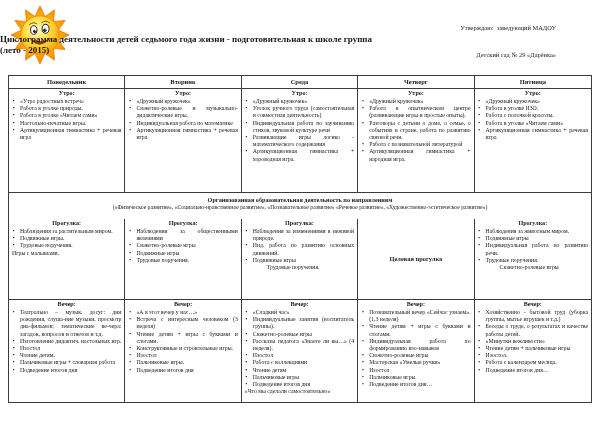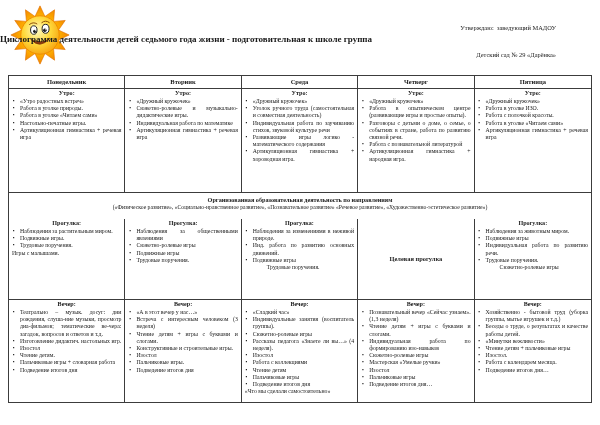--- a/index.html
+++ b/index.html
@@ -82,20 +82,21 @@
 
   <div class="approval">
     <div>Утверждаю:  заведующий МАДОУ</div>
     <div>Детский сад № 29 «Дарёнка»</div>
     <div>__________(Кислицина И.А.)</div>
     <div>«22» мая 2015 г.</div>
   </div>
 
   <div class="titleblock">
     <div class="doc-title">Циклограмма деятельности детей седьмого года жизни  - подготовительная к школе группа</div>
+    <div class="doc-subtitle">(лето - 2015)</div>
   </div>
 
   <div class="sched">
     <div class="trow row-days">
         <div class="day-cell">Понедельник</div>
         <div class="day-cell">Вторник</div>
         <div class="day-cell">Среда</div>
         <div class="day-cell">Четверг</div>
         <div class="day-cell">Пятница</div>
       </div>

